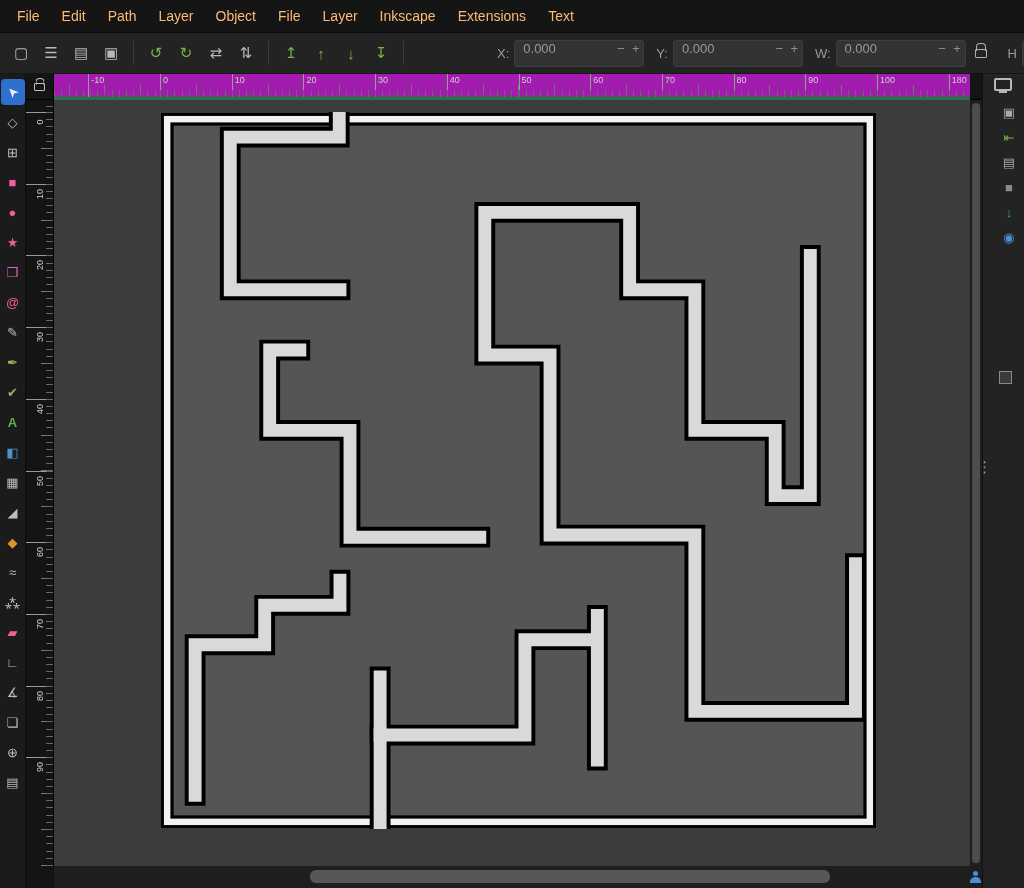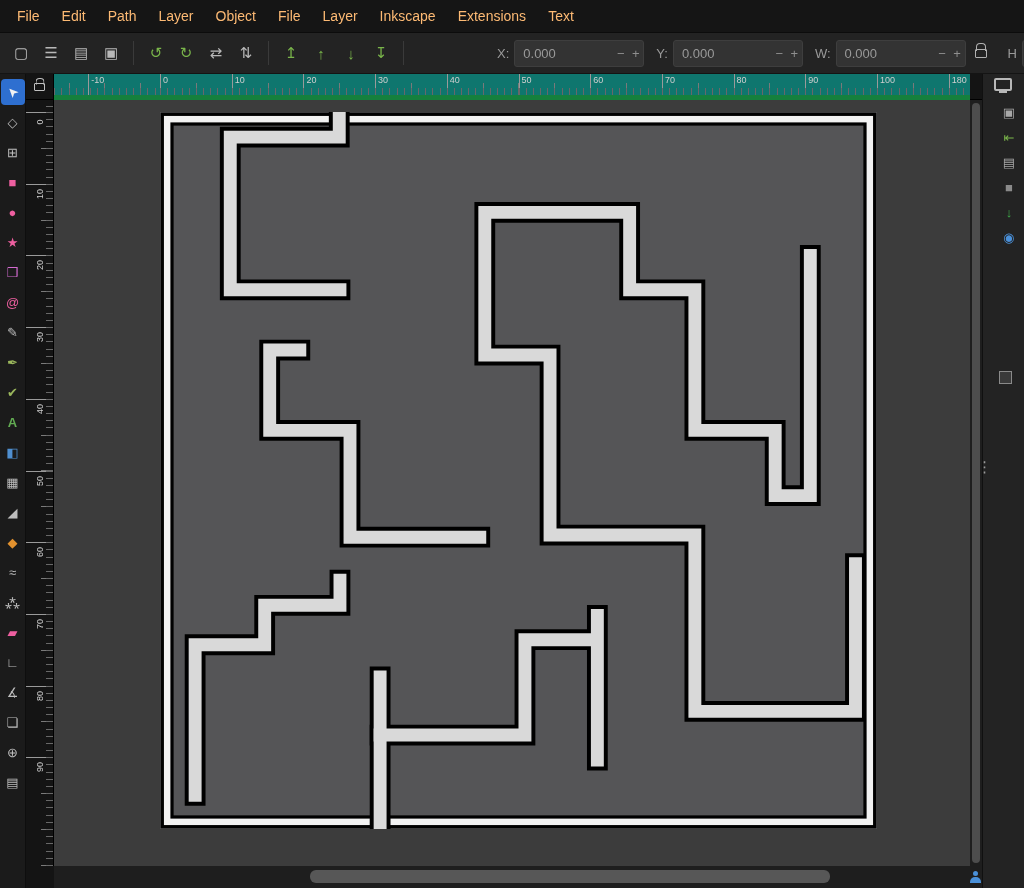--- a/index.html
+++ b/index.html
@@ -16,40 +16,40 @@
   
   .menubar { height:32px; background:#151515; display:flex; align-items:center; padding-left:6px; flex:none; }
   .menu-item { color:#fdba74; font-size:14px; padding:5px 11px; border-radius:3px; }
 
   
   .cmdbar { height:42px; background:#232323; border-top:1px solid #0c0c0c; border-bottom:1px solid #141414; display:flex; align-items:center; padding:0 6px; flex:none; overflow:hidden; white-space:nowrap; }
   .icon-btn { width:30px; height:30px; flex:none; display:flex; align-items:center; justify-content:center; font-size:15px; color:#b8b8b8; border-radius:3px; }
   .sep { width:1px; height:24px; background:#3a3a3a; margin:0 7px; flex:none; }
   .fld-label { color:#9a9a9a; font-size:13px; margin:0 5px 0 12px; flex:none; }
   .fld-label.gap { margin-left:86px; }
-  .nfield { display:flex; align-items:center; height:27px; width:130px; background:#333; border:1px solid #3e3e3e; border-radius:3px; flex:none; }
+  .nfield { display:flex; height:27px; width:130px; background:#333; border:1px solid #3e3e3e; border-radius:3px; flex:none; }
   .nfield .val { flex:1; padding-left:8px; color:#9a9a9a; font-size:13px; }
   .spin { width:15px; text-align:center; color:#8f8f8f; font-size:13px; flex:none; }
   .lock { width:12px; height:9px; border:1.5px solid #b0b0b0; border-radius:1px; position:relative; margin:0 9px; flex:none; }
   .lock::before { content:""; position:absolute; width:8px; height:7px; border:1.5px solid #b0b0b0; border-bottom:none; border-radius:4px 4px 0 0; left:50%; transform:translateX(-50%); top:-7px; }
 
   
   .main { flex:1; display:flex; min-height:0; }
   .toolbox { width:26px; background:#1b1b1b; border-right:1px solid #0e0e0e; display:flex; flex-direction:column; align-items:center; padding-top:5px; gap:4px; flex:none; }
   .tool { width:24px; height:26px; display:flex; align-items:center; justify-content:center; font-size:13px; flex:none; }
   .tool.active { background:#2e6fd0; border-radius:4px; }
   .tool span { display:inline-block; }
   .tool[data-name="tool-selector"] span { transform:rotate(-135deg); }
 
   .canvas-zone { flex:1; display:grid; grid-template-columns:28px 1fr 12px; grid-template-rows:26px 1fr 22px; position:relative; min-width:0; }
   .corner { background:#141414; display:flex; align-items:center; justify-content:center; border-bottom:1px solid #000; border-right:1px solid #000; }
   .clock { width:11px; height:8px; border:1.5px solid #c0c0c0; border-radius:1px; position:relative; }
   .clock::before { content:""; position:absolute; width:7px; height:6px; border:1.5px solid #c0c0c0; border-bottom:none; border-radius:4px 4px 0 0; left:50%; transform:translateX(-50%); top:-6px; }
 
-  .hruler { background:#0f766e; position:relative; overflow:hidden; border-bottom:5px solid #15803d; }
+  .hruler { background:#a21caf; position:relative; overflow:hidden; border-bottom:3px solid #15803d; }
   .hruler::after { content:""; position:absolute; left:0; right:0; bottom:0; height:7px;
     background:repeating-linear-gradient(to right,#686868 0 1px,transparent 1px 7.17px); background-position:106px 0; }
   .hruler::before { content:""; position:absolute; left:0; right:0; bottom:0; height:12px;
     background:repeating-linear-gradient(to right,#7a7a7a 0 1px,transparent 1px 35.85px); background-position:106px 0; }
   .htick { position:absolute; top:0; bottom:0; width:1px; background:#9a9a9a; }
   .htick-label { position:absolute; top:1px; font-size:9px; color:#cfcfcf; }
   .ruler-end { background:#141414; border-bottom:1px solid #000; }
 
   .vruler { background:#141414; position:relative; overflow:hidden; border-right:1px solid #000; }
   .vruler::after { content:""; position:absolute; top:0; bottom:0; right:0; width:7px;

